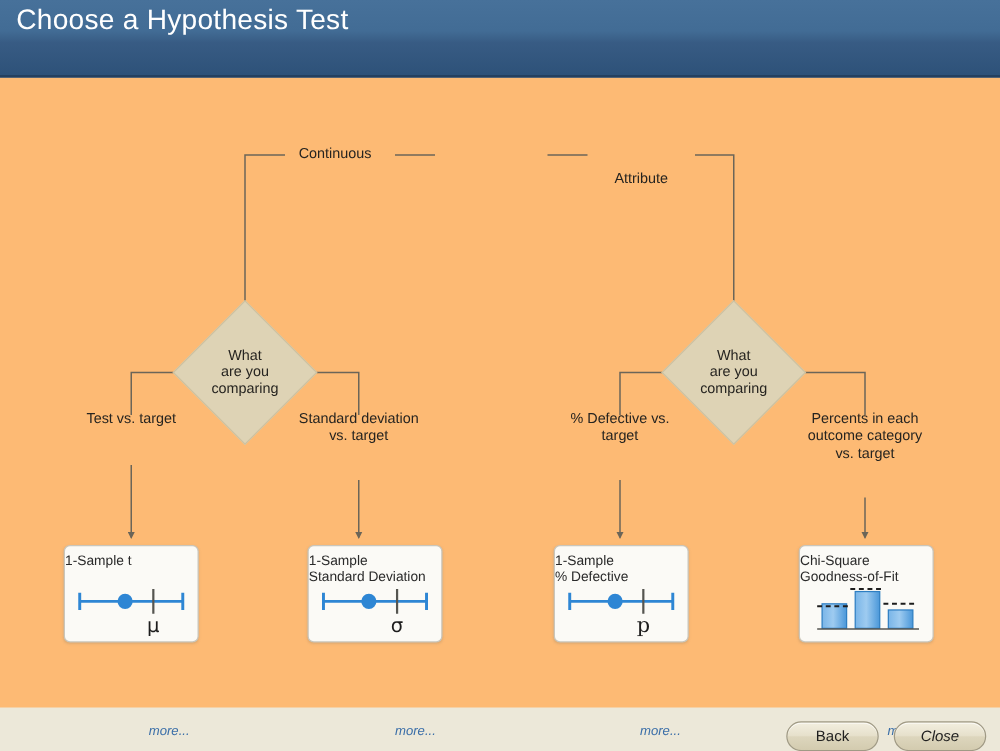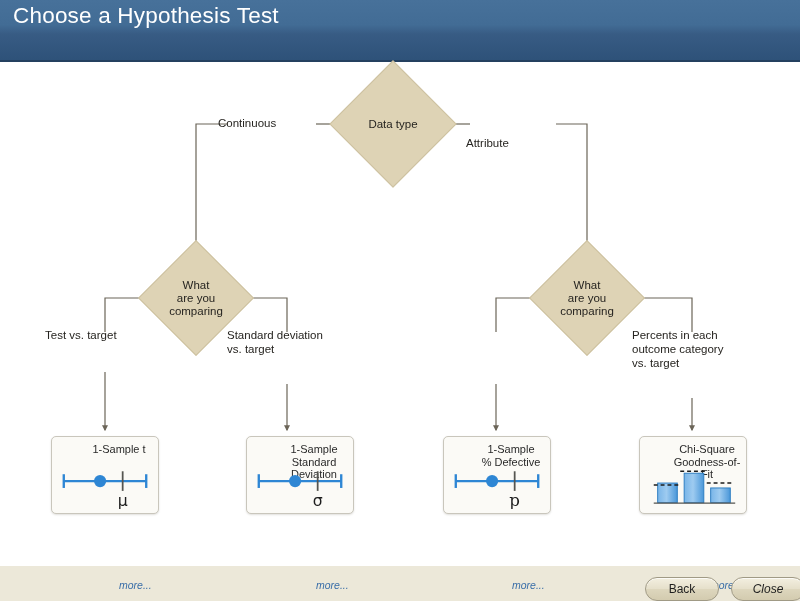--- a/index.html
+++ b/index.html
@@ -9,21 +9,21 @@
     height: 601px;
     overflow: hidden;
     font-family: "Liberation Sans", sans-serif;
     background: #ece8d9;
   }
 
   #app {
     position: relative;
     width: 800px;
     height: 566px;
-    background: #ffffff;
+    background: #fdba74;
   }
 
   
   #header {
     position: absolute;
     left: 0; top: 0;
     width: 800px; height: 62px;
     background: linear-gradient(to bottom, #47719a 0%, #426c95 40%, #36588092 55%, #2d5178 100%);
     background-color: #3a6089;
     overflow: hidden;
@@ -99,44 +99,42 @@
     left: 546px; top: 195px;
     width: 82px; height: 82px;
   }
 
   
   .edge-label {
     position: absolute;
     font-size: 11.5px;
     line-height: 14px;
     color: #262420;
-    text-align: left;
+    text-align: center;
     white-space: pre-line;
   }
 
   
   .card {
     position: absolute;
     width: 108px;
     height: 78px;
     background: #fbfaf6;
     border: 1px solid #c9c6bc;
     border-radius: 5px;
     box-shadow: 0 1px 2px rgba(120,115,100,0.22);
   }
   .card-title {
     position: absolute;
     left: 0; top: 6px;
     width: 100%;
-    text-align: center;
     font-size: 11px;
     line-height: 12.5px;
     color: #2a2a2a;
     white-space: pre-line;
-    padding-left: 28px;
   }
   .card-graphic {
     position: absolute;
     left: 0; bottom: 4px;
     width: 100%; height: 46px;
   }
   .more-link {
     position: absolute;
     font-size: 10.5px;
     font-style: italic;
@@ -150,21 +148,20 @@
     position: absolute;
     width: 74px; height: 24px;
     background: linear-gradient(to bottom, #f3efe0 0%, #e6e0cb 48%, #ddd6bd 52%, #d3cbaf 100%);
     border: 1px solid #a09a85;
     border-radius: 12px;
     font-family: "Liberation Sans", sans-serif;
     font-size: 12px;
     color: #1f1f1f;
     cursor: pointer;
     box-shadow: inset 0 1px 0 rgba(255,255,255,0.7);
-    margin-left: 16px;
   }
   #btn-back { left: 629px; top: 577px; }
   #btn-close { left: 715px; top: 577px; font-style: italic; }
 </style>
 </head>
 <body>
 
 <div id="app">
 
   <div id="header">
@@ -193,24 +190,20 @@
         <path d="M 546 236 L 496 236 L 496 270"></path>
         <path d="M 628 236 L 692 236 L 692 270"></path>
 
         <path d="M 105 310 L 105 368" marker-end="url(#arrow)"></path>
         <path d="M 287 322 L 287 368" marker-end="url(#arrow)"></path>
         <path d="M 496 322 L 496 368" marker-end="url(#arrow)"></path>
         <path d="M 692 336 L 692 368" marker-end="url(#arrow)"></path>
       </g>
     </svg>
 
-    <div class="diamond" id="diamond-root">
-      <span class="dshape"></span>
-      <span class="dlabel">Data type</span>
-    </div>
 
     <div class="edge-label" style="left:218px; top:54px; width:100px;">Continuous</div>
     <div class="edge-label" style="left:466px; top:54px; width:94px;margin-top:20px;">Attribute</div>
 
     <div class="diamond" id="diamond-left">
       <span class="dshape"></span>
       <span class="dlabel">What
 are you
 comparing</span>
     </div>
@@ -218,20 +211,22 @@
     <div class="diamond" id="diamond-right">
       <span class="dshape"></span>
       <span class="dlabel">What
 are you
 comparing</span>
     </div>
 
     <div class="edge-label" style="left:45px; top:266px; width:120px;">Test vs. target</div>
     <div class="edge-label" style="left:227px; top:266px; width:120px;">Standard deviation
 vs. target</div>
+    <div class="edge-label" style="left:436px; top:266px; width:120px;">% Defective vs.
+target</div>
     <div class="edge-label" style="left:632px; top:266px; width:120px;">Percents in each
 outcome category
 vs. target</div>
 
     <div class="card" style="left:51px; top:374px;">
       <div class="card-title">1-Sample t</div>
       <svg class="card-graphic" viewBox="0 0 108 46" xmlns="http://www.w3.org/2000/svg">
         <g stroke="#2e86d4" stroke-width="2.4" fill="none">
           <line x1="12" y1="18" x2="96" y2="18"></line>
           <line x1="12" y1="11" x2="12" y2="25"></line>

